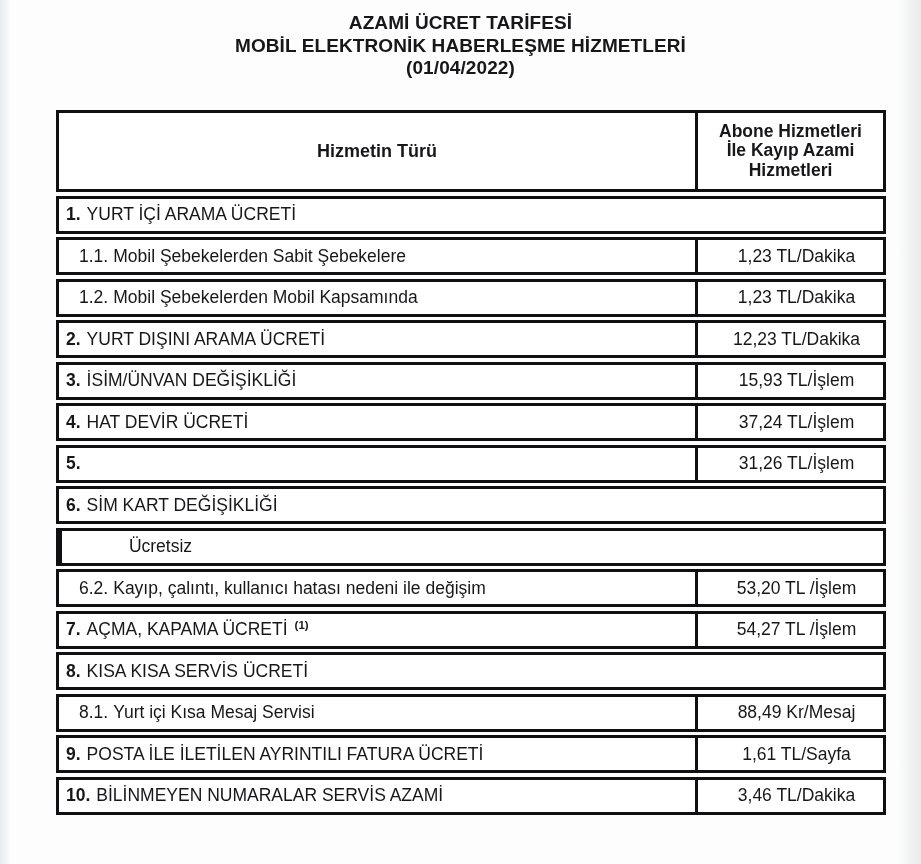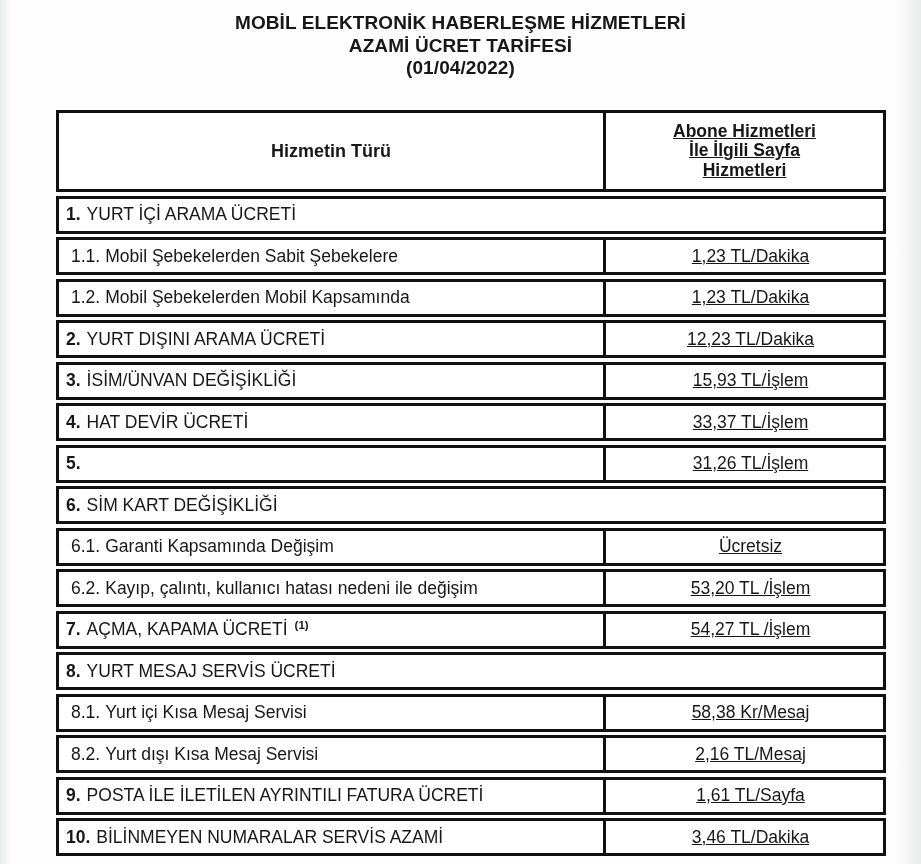--- a/index.html
+++ b/index.html
@@ -51,72 +51,71 @@
   .row.header-row{height:82px;}
   .cell{display:flex;align-items:center;box-sizing:border-box;}
   .cell.c1{
     flex:1;
     overflow:hidden;
     white-space:nowrap;
     font-size:17.5px;
   }
   .cell.c2{
     flex:none;
-    width:280px;
+    width:188px;
     border-left:3px solid var(--border);
     justify-content:center;
     font-size:17.5px;
-    text-decoration:underline;
   }
   .cell.val{padding-left:12px;}
   .header-row .cell.c1{
     justify-content:center;
     font-size:18px;
     font-weight:bold;
   }
   .header-row .cell.c2{
     flex-direction:column;
     justify-content:center;
     font-size:17.5px;
     font-weight:bold;
     line-height:19.5px;
     text-align:center;
     padding-left:0;
   }
   .row.section .cell.c1,
   .row.main .cell.c1{padding-left:7px;}
-  .row.sub .cell.c1{padding-left:12px;}
+  .row.sub .cell.c1{padding-left:20px;}
   .num{font-weight:bold;margin-right:6px;}
   .row.sub .num{font-weight:normal;margin-right:5px;}
   sup.footnote{
     font-size:11.5px;
     font-weight:bold;
     margin-left:7px;
     align-self:flex-start;
     margin-top:5px;
   }
 </style>
 </head>
 <body>
 
 <div class="edge-left"></div>
 <div class="edge-right"></div>
 
 <header class="doc-title">
+  <div>AZAMİ ÜCRET TARİFESİ</div>
   <div>MOBİL ELEKTRONİK HABERLEŞME HİZMETLERİ</div>
-  <div>AZAMİ ÜCRET TARİFESİ</div>
   <div>(01/04/2022)</div>
 </header>
 
 <div class="tariff-table">
   <div class="row header-row">
     <div class="cell c1">Hizmetin Türü</div>
     <div class="cell c2">
       <div>Abone Hizmetleri</div>
-      <div>İle İlgili Sayfa</div>
+      <div>İle Kayıp Azami</div>
       <div>Hizmetleri</div>
     </div>
   </div>
 
 <div class="row section">
       <div class="cell c1">
         <span class="num">1.</span>
         <span class="lbl">YURT İÇİ ARAMA ÜCRETİ</span>
       </div>
     </div>
@@ -146,75 +145,64 @@
         <span class="num">3.</span>
         <span class="lbl">İSİM/ÜNVAN DEĞİŞİKLİĞİ</span>
       </div>
       <div class="cell c2 val">15,93 TL/İşlem</div>
     </div>
     <div class="row main">
       <div class="cell c1">
         <span class="num">4.</span>
         <span class="lbl">HAT DEVİR ÜCRETİ</span>
       </div>
-      <div class="cell c2 val">33,37 TL/İşlem</div>
+      <div class="cell c2 val">37,24 TL/İşlem</div>
     </div>
     <div class="row main">
       <div class="cell c1">
         <span class="num">5.</span>
       </div>
       <div class="cell c2 val">31,26 TL/İşlem</div>
     </div>
     <div class="row section">
       <div class="cell c1">
         <span class="num">6.</span>
         <span class="lbl">SİM KART DEĞİŞİKLİĞİ</span>
       </div>
     </div>
     <div class="row sub">
-      <div class="cell c1">
-        <span class="num">6.1.</span>
-        <span class="lbl">Garanti Kapsamında Değişim</span>
-      </div>
       <div class="cell c2 val">Ücretsiz</div>
     </div>
     <div class="row sub">
       <div class="cell c1">
         <span class="num">6.2.</span>
         <span class="lbl">Kayıp, çalıntı, kullanıcı hatası nedeni ile değişim</span>
       </div>
       <div class="cell c2 val">53,20 TL /İşlem</div>
     </div>
     <div class="row main">
       <div class="cell c1">
         <span class="num">7.</span>
         <span class="lbl">AÇMA, KAPAMA ÜCRETİ</span>
         <sup class="footnote">(1)</sup>
       </div>
       <div class="cell c2 val">54,27 TL /İşlem</div>
     </div>
     <div class="row section">
       <div class="cell c1">
         <span class="num">8.</span>
-        <span class="lbl">YURT MESAJ SERVİS ÜCRETİ</span>
+        <span class="lbl">KISA KISA SERVİS ÜCRETİ</span>
       </div>
     </div>
     <div class="row sub">
       <div class="cell c1">
         <span class="num">8.1.</span>
         <span class="lbl">Yurt içi Kısa Mesaj Servisi</span>
       </div>
-      <div class="cell c2 val">58,38 Kr/Mesaj</div>
-    </div>
-    <div class="row sub">
-      <div class="cell c1">
-        <span class="num">8.2.</span>
-        <span class="lbl">Yurt dışı Kısa Mesaj Servisi</span>
-      </div>
-      <div class="cell c2 val">2,16 TL/Mesaj</div>
+      <div class="cell c2 val">88,49 Kr/Mesaj</div>
     </div>
     <div class="row main">
       <div class="cell c1">
         <span class="num">9.</span>
         <span class="lbl">POSTA İLE İLETİLEN AYRINTILI FATURA ÜCRETİ</span>
       </div>
       <div class="cell c2 val">1,61 TL/Sayfa</div>
     </div>
     <div class="row main">
       <div class="cell c1">

